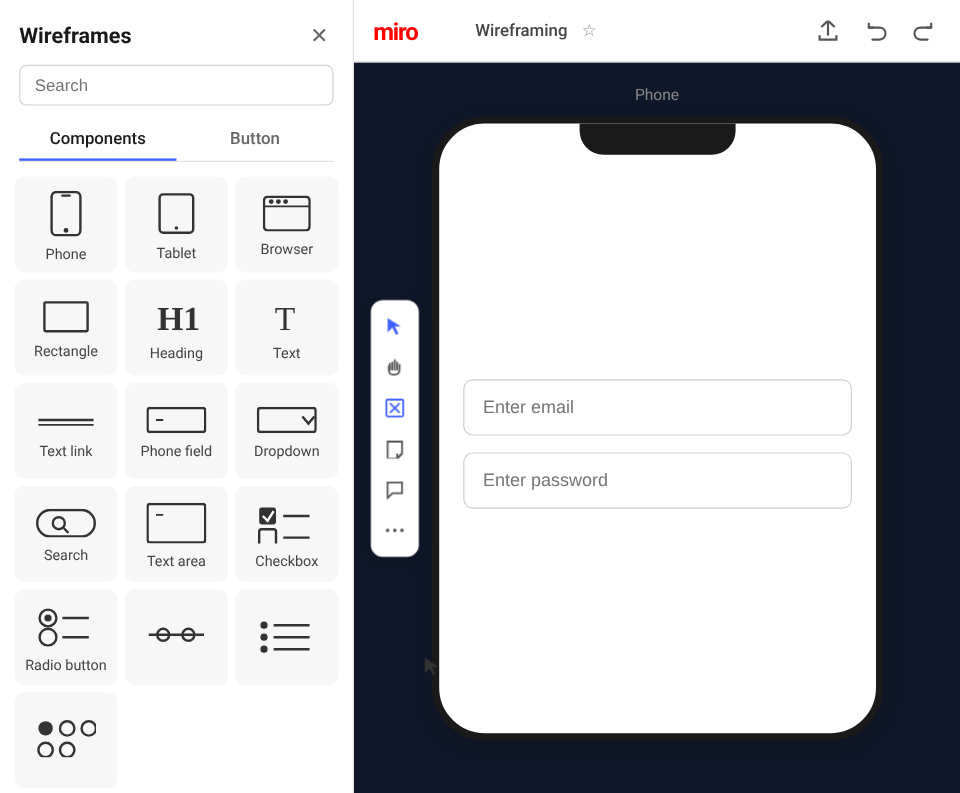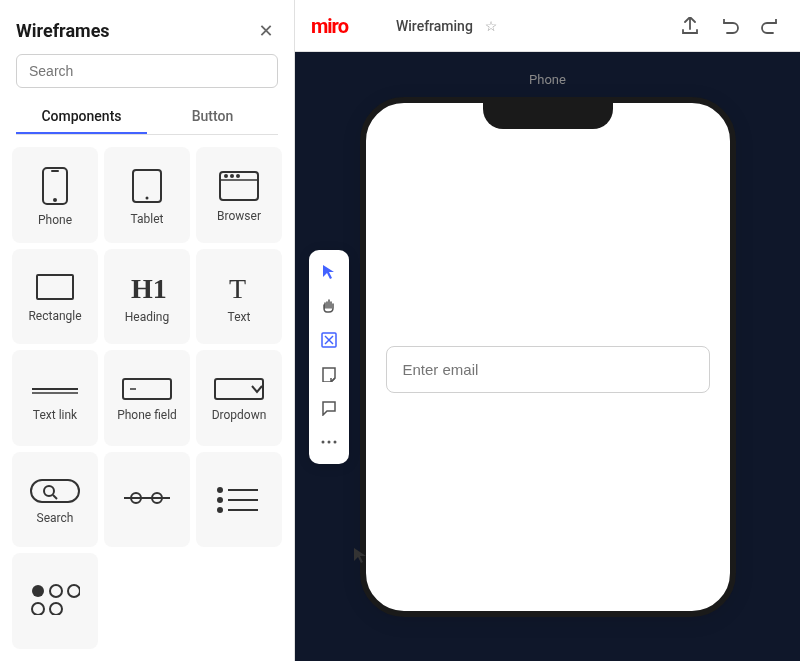--- a/index.html
+++ b/index.html
@@ -407,22 +407,55 @@
       <div class="component-icon">
         <svg width="50" height="24" viewBox="0 0 50 24">
           <rect x="1" y="1" width="48" height="22" rx="11" fill="none" stroke="#333" stroke-width="2"></rect>
           <circle cx="19" cy="12" r="5" fill="none" stroke="#333" stroke-width="2"></circle>
           <line x1="23" y1="16" x2="27" y2="20" stroke="#333" stroke-width="2"></line>
         </svg>
       </div>
       <span class="component-label">Search</span>
     </div>
 
-
-
+    <div class="component-item">
+      <div class="component-icon">
+        <svg width="50" height="34" viewBox="0 0 50 34">
+          <rect x="1" y="1" width="48" height="32" rx="2" fill="none" stroke="#333" stroke-width="2"></rect>
+          <line x1="8" y1="10" x2="14" y2="10" stroke="#333" stroke-width="1.5"></line>
+        </svg>
+      </div>
+      <span class="component-label">Text area</span>
+    </div>
+
+    <div class="component-item">
+      <div class="component-icon">
+        <svg width="50" height="34" viewBox="0 0 50 34">
+          <rect x="2" y="4" width="14" height="14" rx="2" fill="#333"></rect>
+          <polyline points="5,11 9,15 14,7" fill="none" stroke="white" stroke-width="2"></polyline>
+          <line x1="22" y1="11" x2="44" y2="11" stroke="#333" stroke-width="2"></line>
+          <rect x="2" y="22" width="14" height="14" rx="2" fill="none" stroke="#333" stroke-width="2"></rect>
+          <line x1="22" y1="29" x2="44" y2="29" stroke="#333" stroke-width="2"></line>
+        </svg>
+      </div>
+      <span class="component-label">Checkbox</span>
+    </div>
+
+    <div class="component-item">
+      <div class="component-icon">
+        <svg width="50" height="34" viewBox="0 0 50 34">
+          <circle cx="10" cy="10" r="7" fill="none" stroke="#333" stroke-width="2"></circle>
+          <circle cx="10" cy="10" r="3" fill="#333"></circle>
+          <line x1="22" y1="10" x2="44" y2="10" stroke="#333" stroke-width="2"></line>
+          <circle cx="10" cy="26" r="7" fill="none" stroke="#333" stroke-width="2"></circle>
+          <line x1="22" y1="26" x2="44" y2="26" stroke="#333" stroke-width="2"></line>
+        </svg>
+      </div>
+      <span class="component-label">Radio button</span>
+    </div>
 
     <div class="component-item">
       <div class="component-icon">
         <svg width="50" height="16" viewBox="0 0 50 16">
           <line x1="2" y1="8" x2="48" y2="8" stroke="#333" stroke-width="2"></line>
           <circle cx="14" cy="8" r="5" fill="none" stroke="#333" stroke-width="2"></circle>
           <circle cx="35" cy="8" r="5" fill="none" stroke="#333" stroke-width="2"></circle>
         </svg>
       </div>
       <span class="component-label"></span>
@@ -488,20 +521,21 @@
   </div>
 
   <div class="canvas-area">
 
     <span class="phone-label">Phone</span>
 
     <div class="phone-mockup">
       <div class="phone-notch"></div>
       <div class="phone-content">
         <input class="phone-input" type="text" placeholder="Enter email" style="">
+        <input class="phone-input" type="text" placeholder="Enter password" style="">
       </div>
     </div>
 
     <div class="floating-toolbar">
 
       <div class="toolbar-btn active">
         <svg width="16" height="16" viewBox="0 0 16 16">
           <polygon points="2,1 2,13 6,9 9,15 11,14 8,8 13,8" fill="#4262ff"></polygon>
         </svg>
       </div>

